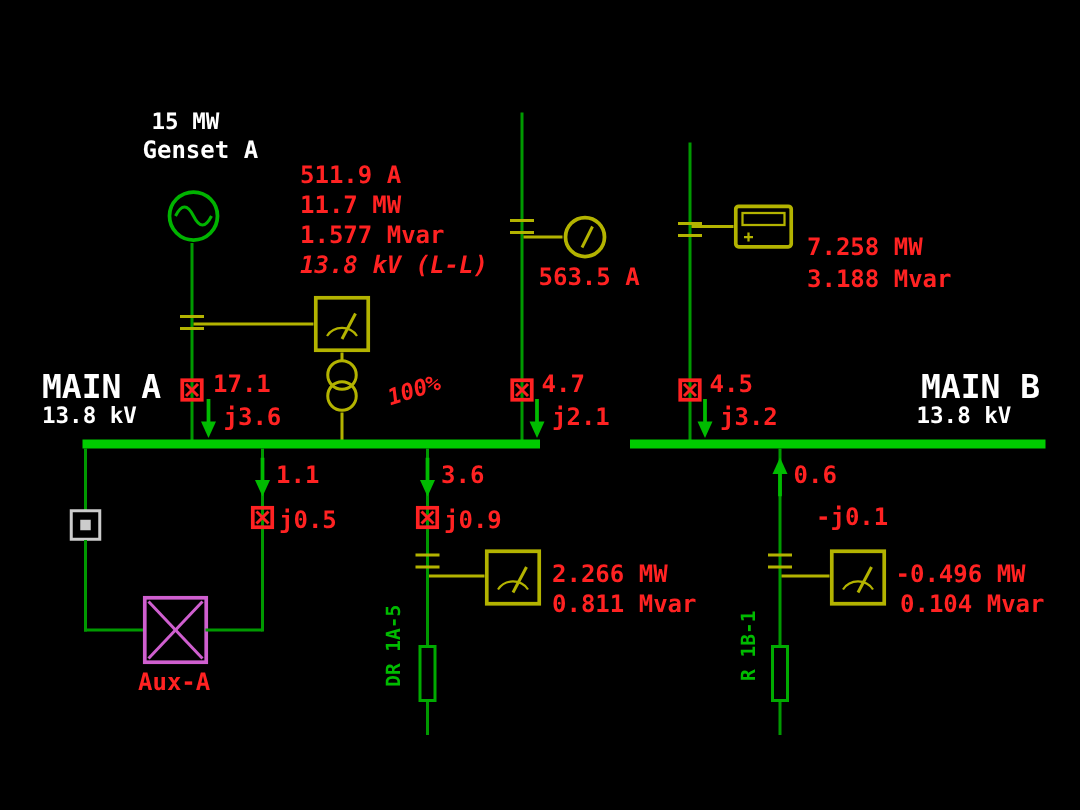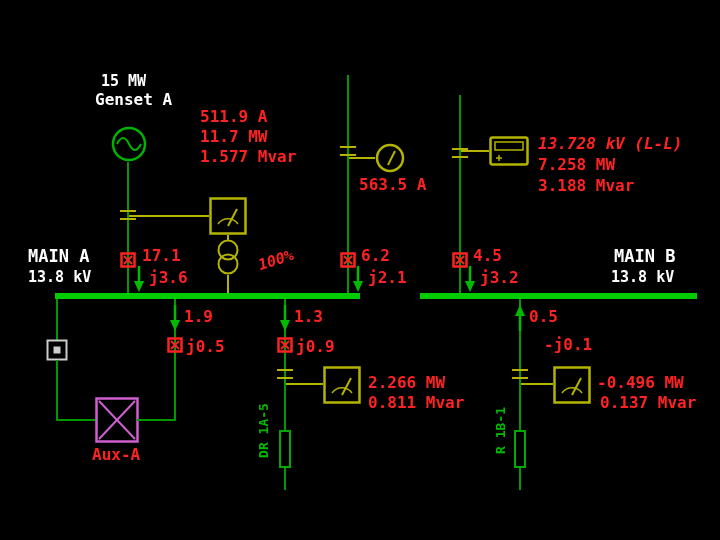--- a/index.html
+++ b/index.html
@@ -3,21 +3,21 @@
 <meta charset="utf-8">
 <style>
   * { margin:0; padding:0; box-sizing:border-box; }
   html,body { background:#000; }
   body { font-family:"DejaVu Sans Mono", monospace; }
   .stage { position:relative; width:720px; height:540px; background:#000; overflow:hidden; }
   .t { position:absolute; white-space:nowrap; font-weight:bold; line-height:1; }
   .white { color:#ffffff; }
   .red   { color:#ff2222; }
   .green { color:#00bb00; }
-  .it { font-style:italic; }.s15{font-size:15px}.s16{font-size:16px}.s17{font-size:17px}.s13{font-size:13px}
+  .it { font-style:italic; }.s15{font-size:15px}.s16{font-size:16px}.s17{font-size:22px}.s13{font-size:13px}
   .vline { position:absolute; width:2px;  background:#009900; }
   .hline { position:absolute; height:2px; background:#009900; }
   .oline { background:#b3b300; }
   .bus   { position:absolute; height:6px; background:#00cc00; }
   .tick  { position:absolute; width:16px; height:2px; background:#b3b300; }
   .sym   { position:absolute; }
   .load  { position:absolute; width:12px; height:38px; border:2px solid #00aa00; background:#000; }
   .rot90 { transform:rotate(-90deg); text-align:center; width:80px; }
   .pct   { transform:rotate(-18deg); }
 </style>
@@ -41,20 +41,21 @@
 
   <svg class="sym" style="left:209px;top:197px" width="38" height="38">
     <rect x="1.5" y="1.5" width="35" height="35" fill="none" stroke="#b3b300" stroke-width="2.5"></rect>
     <path d="M9 27 A 12 12 0 0 1 29 27" fill="none" stroke="#b3b300" stroke-width="1.5"></path>
     <line x1="19" y1="29" x2="28" y2="12" stroke="#b3b300" stroke-width="2"></line>
   </svg>
 
   <div class="t red s16" style="left:200px;top:109px">511.9 A</div>
   <div class="t red s16" style="left:200px;top:129px">11.7 MW</div>
   <div class="t red s16" style="left:200px;top:149px">1.577 Mvar</div>
+  <div class="t red s16 it" style="left:200px;top:169px">13.8 kV (L-L)</div>
 
   <div class="vline oline" style="left:227px;top:235px;height:6px"></div>
   <svg class="sym" style="left:214px;top:239px" width="28" height="38">
     <circle cx="14" cy="11" r="9.5" fill="none" stroke="#b3b300" stroke-width="2"></circle>
     <circle cx="14" cy="25" r="9.5" fill="none" stroke="#b3b300" stroke-width="2"></circle>
   </svg>
   <div class="vline oline" style="left:227px;top:275px;height:19px"></div>
   <div class="t red s15 it pct" style="left:258px;top:253px">100%</div>
 
   <svg class="sym" style="left:120px;top:252px" width="16" height="16">
@@ -77,42 +78,41 @@
     <circle cx="15" cy="15" r="13" fill="none" stroke="#b3b300" stroke-width="2.5"></circle>
     <line x1="13" y1="22" x2="20" y2="8" stroke="#b3b300" stroke-width="2"></line>
   </svg>
   <div class="t red s16" style="left:359px;top:177px">563.5 A</div>
 
   <svg class="sym" style="left:340px;top:252px" width="16" height="16">
     <rect x="1.5" y="1.5" width="13" height="13" fill="none" stroke="#ff2222" stroke-width="2.5"></rect>
     <line x1="4" y1="4" x2="12" y2="12" stroke="#ff2222" stroke-width="2"></line>
     <line x1="12" y1="4" x2="4" y2="12" stroke="#ff2222" stroke-width="2"></line>
   </svg>
-  <div class="t red s16" style="left:361px;top:248px">6.2</div>
+  <div class="t red s16" style="left:361px;top:248px">4.7</div>
   <svg class="sym" style="left:352px;top:266px" width="12" height="26">
     <line x1="6" y1="0" x2="6" y2="17" stroke="#00bb00" stroke-width="2.5"></line>
     <polygon points="1,15 11,15 6,26" fill="#00bb00"></polygon>
   </svg>
   <div class="t red s16" style="left:368px;top:270px">j2.1</div>
 
   <div class="bus" style="left:55px;top:293px;width:305px"></div>
   <div class="t white s17" style="left:28px;top:248px">MAIN A</div>
   <div class="t white s15" style="left:28px;top:270px">13.8 kV</div>
 
   <div class="vline" style="left:459px;top:95px;height:199px"></div>
   <div class="tick" style="left:452px;top:148px"></div>
   <div class="tick" style="left:452px;top:156px"></div>
   <div class="hline oline" style="left:461px;top:150px;width:28px"></div>
   <svg class="sym" style="left:489px;top:136px" width="40" height="30">
     <rect x="1.5" y="1.5" width="37" height="27" rx="2" fill="none" stroke="#b3b300" stroke-width="2.5"></rect>
     <rect x="6" y="6" width="28" height="8" fill="none" stroke="#b3b300" stroke-width="1.5"></rect>
     <line x1="7" y1="22" x2="13" y2="22" stroke="#b3b300" stroke-width="1.5"></line>
     <line x1="10" y1="19" x2="10" y2="25" stroke="#b3b300" stroke-width="1.5"></line>
   </svg>
-  <div class="t red s16 it" style="left:538px;top:136px">13.728 kV (L-L)</div>
   <div class="t red s16" style="left:538px;top:157px">7.258 MW</div>
   <div class="t red s16" style="left:538px;top:178px">3.188 Mvar</div>
 
   <svg class="sym" style="left:452px;top:252px" width="16" height="16">
     <rect x="1.5" y="1.5" width="13" height="13" fill="none" stroke="#ff2222" stroke-width="2.5"></rect>
     <line x1="4" y1="4" x2="12" y2="12" stroke="#ff2222" stroke-width="2"></line>
     <line x1="12" y1="4" x2="4" y2="12" stroke="#ff2222" stroke-width="2"></line>
   </svg>
   <div class="t red s16" style="left:473px;top:248px">4.5</div>
   <svg class="sym" style="left:464px;top:266px" width="12" height="26">
@@ -139,34 +139,34 @@
     <line x1="40" y1="4" x2="4" y2="42" stroke="#cf5fcf" stroke-width="2"></line>
   </svg>
   <div class="t red s16" style="left:92px;top:447px">Aux-A</div>
 
   <div class="vline" style="left:174px;top:299px;height:122px"></div>
   <div class="hline" style="left:137px;top:419px;width:38px"></div>
   <svg class="sym" style="left:169px;top:305px" width="12" height="26">
     <line x1="6" y1="0" x2="6" y2="17" stroke="#00bb00" stroke-width="2.5"></line>
     <polygon points="1,15 11,15 6,26" fill="#00bb00"></polygon>
   </svg>
-  <div class="t red s16" style="left:184px;top:309px">1.9</div>
+  <div class="t red s16" style="left:184px;top:309px">1.1</div>
   <svg class="sym" style="left:167px;top:337px" width="16" height="16">
     <rect x="1.5" y="1.5" width="13" height="13" fill="none" stroke="#ff2222" stroke-width="2.5"></rect>
     <line x1="4" y1="4" x2="12" y2="12" stroke="#ff2222" stroke-width="2"></line>
     <line x1="12" y1="4" x2="4" y2="12" stroke="#ff2222" stroke-width="2"></line>
   </svg>
   <div class="t red s16" style="left:186px;top:339px">j0.5</div>
 
   <div class="vline" style="left:284px;top:299px;height:191px"></div>
   <svg class="sym" style="left:279px;top:305px" width="12" height="26">
     <line x1="6" y1="0" x2="6" y2="17" stroke="#00bb00" stroke-width="2.5"></line>
     <polygon points="1,15 11,15 6,26" fill="#00bb00"></polygon>
   </svg>
-  <div class="t red s16" style="left:294px;top:309px">1.3</div>
+  <div class="t red s16" style="left:294px;top:309px">3.6</div>
   <svg class="sym" style="left:277px;top:337px" width="16" height="16">
     <rect x="1.5" y="1.5" width="13" height="13" fill="none" stroke="#ff2222" stroke-width="2.5"></rect>
     <line x1="4" y1="4" x2="12" y2="12" stroke="#ff2222" stroke-width="2"></line>
     <line x1="12" y1="4" x2="4" y2="12" stroke="#ff2222" stroke-width="2"></line>
   </svg>
   <div class="t red s16" style="left:296px;top:339px">j0.9</div>
   <div class="tick" style="left:277px;top:369px"></div>
   <div class="tick" style="left:277px;top:377px"></div>
   <div class="hline oline" style="left:286px;top:383px;width:37px"></div>
   <svg class="sym" style="left:323px;top:366px" width="38" height="38">
@@ -177,28 +177,28 @@
   <div class="t red s16" style="left:368px;top:375px">2.266 MW</div>
   <div class="t red s16" style="left:368px;top:395px">0.811 Mvar</div>
   <div class="load" style="left:279px;top:430px"></div>
   <div class="t green s13 rot90" style="left:223px;top:424px">DR 1A-5</div>
 
   <div class="vline" style="left:519px;top:299px;height:191px"></div>
   <svg class="sym" style="left:514px;top:305px" width="12" height="26">
     <polygon points="1,11 11,11 6,0" fill="#00bb00"></polygon>
     <line x1="6" y1="9" x2="6" y2="26" stroke="#00bb00" stroke-width="2.5"></line>
   </svg>
-  <div class="t red s16" style="left:529px;top:309px">0.5</div>
+  <div class="t red s16" style="left:529px;top:309px">0.6</div>
   <div class="t red s16" style="left:544px;top:337px">-j0.1</div>
   <div class="tick" style="left:512px;top:369px"></div>
   <div class="tick" style="left:512px;top:377px"></div>
   <div class="hline oline" style="left:521px;top:383px;width:32px"></div>
   <svg class="sym" style="left:553px;top:366px" width="38" height="38">
     <rect x="1.5" y="1.5" width="35" height="35" fill="none" stroke="#b3b300" stroke-width="2.5"></rect>
     <path d="M9 27 A 12 12 0 0 1 29 27" fill="none" stroke="#b3b300" stroke-width="1.5"></path>
     <line x1="19" y1="29" x2="28" y2="12" stroke="#b3b300" stroke-width="2"></line>
   </svg>
   <div class="t red s16" style="left:597px;top:375px">-0.496 MW</div>
-  <div class="t red s16" style="left:600px;top:395px">0.137 Mvar</div>
+  <div class="t red s16" style="left:600px;top:395px">0.104 Mvar</div>
   <div class="load" style="left:514px;top:430px"></div>
   <div class="t green s13 rot90" style="left:460px;top:424px">R 1B-1</div>
 
 </div>
 
 </body></html>

